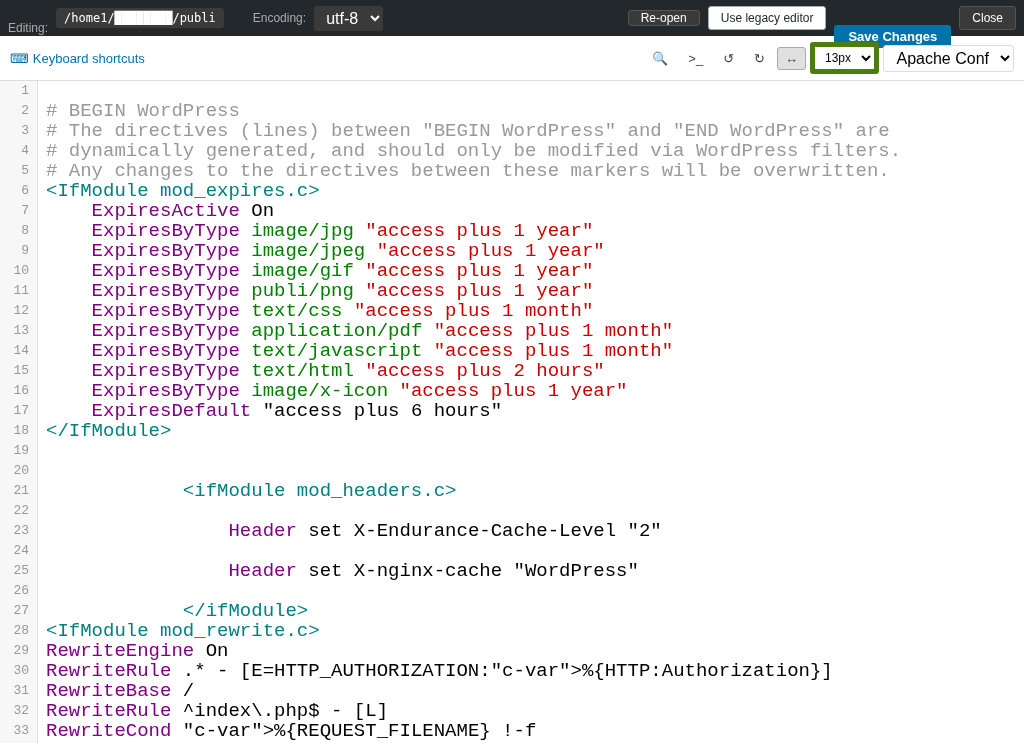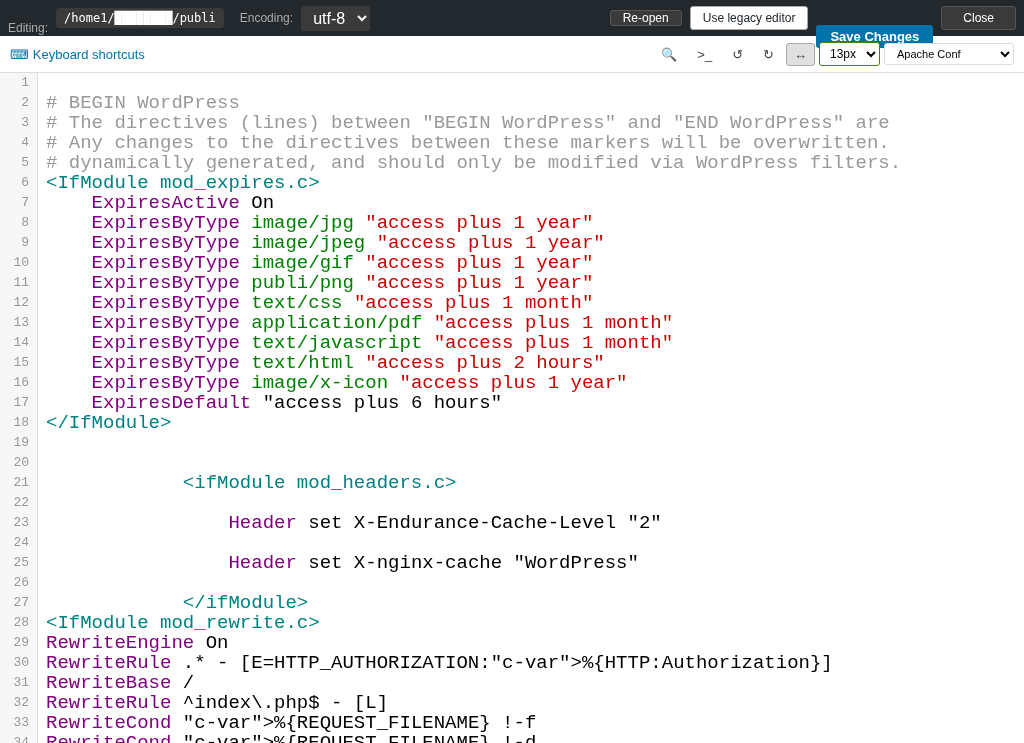--- a/index.html
+++ b/index.html
@@ -27,21 +27,21 @@
       padding: 3px 8px;
       border-radius: 3px;
       font-size: 12px;
       font-family: monospace;
       white-space: nowrap;
     }
     #toolbar .encoding-label {
       color: #aaa;
       font-size: 12px;
       white-space: nowrap;
-      margin-left: 8px;
+      margin-left: 21px;
     }
     #toolbar .encoding-select {
       background: #3a3a3a;
       color: #fff;
       border: none;
       padding: 3px 8px;
       border-radius: 3px;
       font-size: 16px;
       cursor: pointer;
     }
@@ -73,21 +73,21 @@
       border-radius: 3px;
       cursor: pointer;
       font-size: 13px;
       font-weight: 600;
       margin-top: 37px;
     }
     #toolbar .btn-close {
       background: #3a3a3a;
       color: #fff;
       border: 1px solid #555;
-      padding: 4px 21px;
+      padding: 4px 12px;
       border-radius: 3px;
       cursor: pointer;
       font-size: 12px;
     }
 
     
     #editor-toolbar {
       display: flex;
       align-items: center;
       background: #fff;
@@ -113,35 +113,36 @@
       padding: 3px 7px;
       cursor: pointer;
       color: #444;
       font-size: 13px;
       display: flex;
       align-items: center;
       justify-content: center;
     }
     .tool-btn.active { background: #e0e0e0; border-color: #aaa; }
     .font-size-select {
-      border: 1px solid #4d7c0f;
+      border: 5px solid #4d7c0f;
       border-radius: 3px;
       padding: 3px 6px;
       font-size: 12px;
       cursor: pointer;
       background: #fff;
     }
     .lang-select {
       border: 1px solid #ddd;
       border-radius: 3px;
       padding: 3px 8px;
-      font-size: 11px;
+      font-size: 16px;
       cursor: pointer;
       background: #fff;
       min-width: 130px;
+      text-align: right;
     }
 
     
     #editor-area {
       display: flex;
       background: #fff;
       height: calc(100vh - 72px);
       overflow: hidden;
     }
     #line-numbers {
@@ -268,22 +269,22 @@
       <span class="line-num">30</span>
       <span class="line-num">31</span>
       <span class="line-num">32</span>
       <span class="line-num">33</span>
       <span class="line-num">34</span>
     </div>
   <div id="code-content">
   <span class="code-line"> </span>
       <span class="code-line"><span class="c-comment"># BEGIN WordPress</span></span>
       <span class="code-line"><span class="c-comment"># The directives (lines) between "BEGIN WordPress" and "END WordPress" are</span></span>
+      <span class="code-line"><span class="c-comment"># dynamically generated, and should only be modified via WordPress filters.</span></span>
       <span class="code-line"><span class="c-comment"># Any changes to the directives between these markers will be overwritten.</span></span>
-      <span class="code-line"><span class="c-comment"># dynamically generated, and should only be modified via WordPress filters.</span></span>
       <span class="code-line"><span class="c-tag">&lt;IfModule mod_expires.c&gt;</span></span>
       <span class="code-line">    <span class="c-directive">ExpiresActive</span> On</span>
       <span class="code-line">    <span class="c-directive">ExpiresByType</span> <span class="c-value">image/jpg</span> <span class="c-string">"access plus 1 year"</span></span>
       <span class="code-line">    <span class="c-directive">ExpiresByType</span> <span class="c-value">image/jpeg</span> <span class="c-string">"access plus 1 year"</span></span>
       <span class="code-line">    <span class="c-directive">ExpiresByType</span> <span class="c-value">image/gif</span> <span class="c-string">"access plus 1 year"</span></span>
       <span class="code-line">    <span class="c-directive">ExpiresByType</span> <span class="c-value">publi/png</span> <span class="c-string">"access plus 1 year"</span></span>
       <span class="code-line">    <span class="c-directive">ExpiresByType</span> <span class="c-value">text/css</span> <span class="c-string">"access plus 1 month"</span></span>
       <span class="code-line">    <span class="c-directive">ExpiresByType</span> <span class="c-value">application/pdf</span> <span class="c-string">"access plus 1 month"</span></span>
       <span class="code-line">    <span class="c-directive">ExpiresByType</span> <span class="c-value">text/javascript</span> <span class="c-string">"access plus 1 month"</span></span>
       <span class="code-line">    <span class="c-directive">ExpiresByType</span> <span class="c-value">text/html</span> <span class="c-string">"access plus 2 hours"</span></span>

